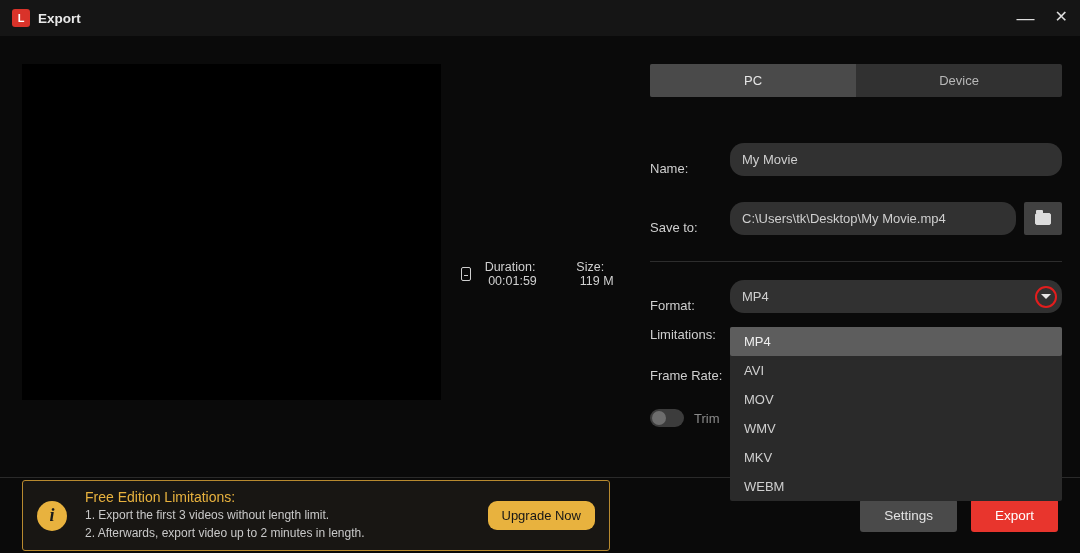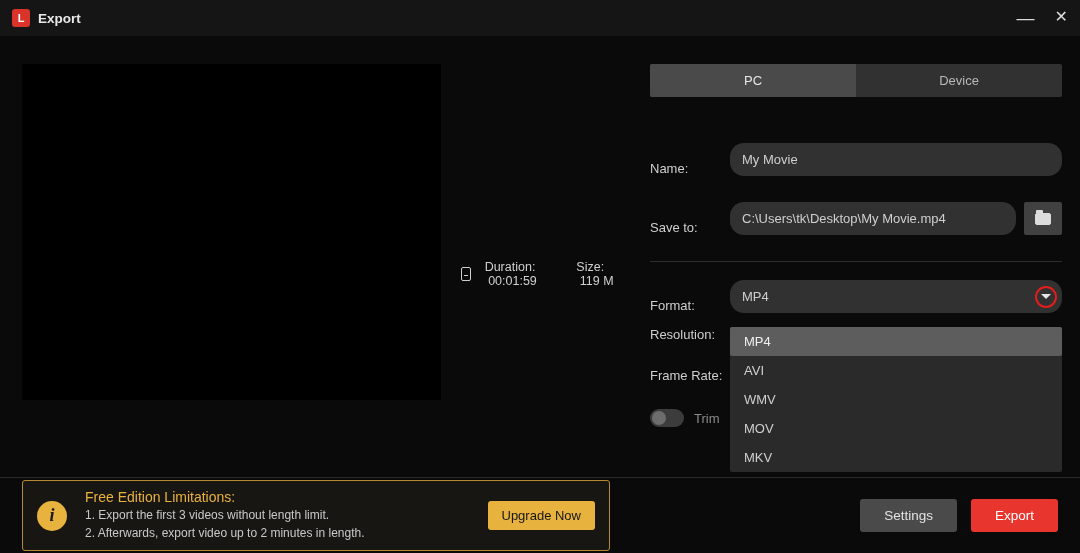--- a/index.html
+++ b/index.html
@@ -217,21 +217,21 @@
   }
   .info-ic{
     width:30px;height:30px;border-radius:50%;background:#e8b23e;
     display:flex;align-items:center;justify-content:center;color:#1a1a1a;
     font-weight:bold;font-size:18px;font-family:Georgia,serif;font-style:italic;
   }
   .limits { flex:1; }
   .limits-title{color:#e8b23e;font-size:14px;margin-bottom:2px;}
   .limits-line{color:#c9c9c9;font-size:12px;line-height:1.45;}
   .upgrade-btn{
-    background:#e8b23e;color:#161616;border:none;padding:7px 14px;border-radius:3px;
+    background:#e8b23e;color:#161616;border:none;padding:7px 14px;border-radius:9px;
     font-size:13px;cursor:pointer;margin-left:43px;
   }
   .footer-btns{display:flex;gap:14px;}
   .btn{
     padding:9px 24px;border:none;border-radius:3px;font-size:13.5px;cursor:pointer;
   }
   .btn-grey{background:#4a4a4a;color:#e2e2e2;}
   .btn-red{background:#e8352d;color:#fff;}
 
   .format-block{position:relative;}
@@ -297,36 +297,37 @@
         <div class="select">MP4</div>
         <div class="chev-circle">
           <div class="chev-down"></div>
         </div>
       </div>
     </div>
 
     <div style="position:relative;">
 
       <div class="form-row" style="margin-bottom:26px">
-        <div class="label">Resolution:</div>
+        <div class="label">Limitations:</div>
       </div>
       <div class="form-row" style="margin-bottom:26px">
         <div class="label">Frame Rate:</div>
       </div>
       <div class="toggle-row form-row" style="margin-bottom:0">
         <div class="toggle"></div>
         <span>Trim</span>
       </div>
 
       <div class="dropdown">
         <div class="dropdown-item sel">MP4</div>
         <div class="dropdown-item">AVI</div>
+        <div class="dropdown-item">MOV</div>
         <div class="dropdown-item">WMV</div>
-        <div class="dropdown-item">MOV</div>
         <div class="dropdown-item">MKV</div>
+        <div class="dropdown-item" style="position:relative">WEBM</div>
       </div>
     </div>
 
   </div>
 </div>
 
 <div class="footer">
   <div class="upgrade-box">
     <div class="info-ic">i</div>
     <div class="limits">

